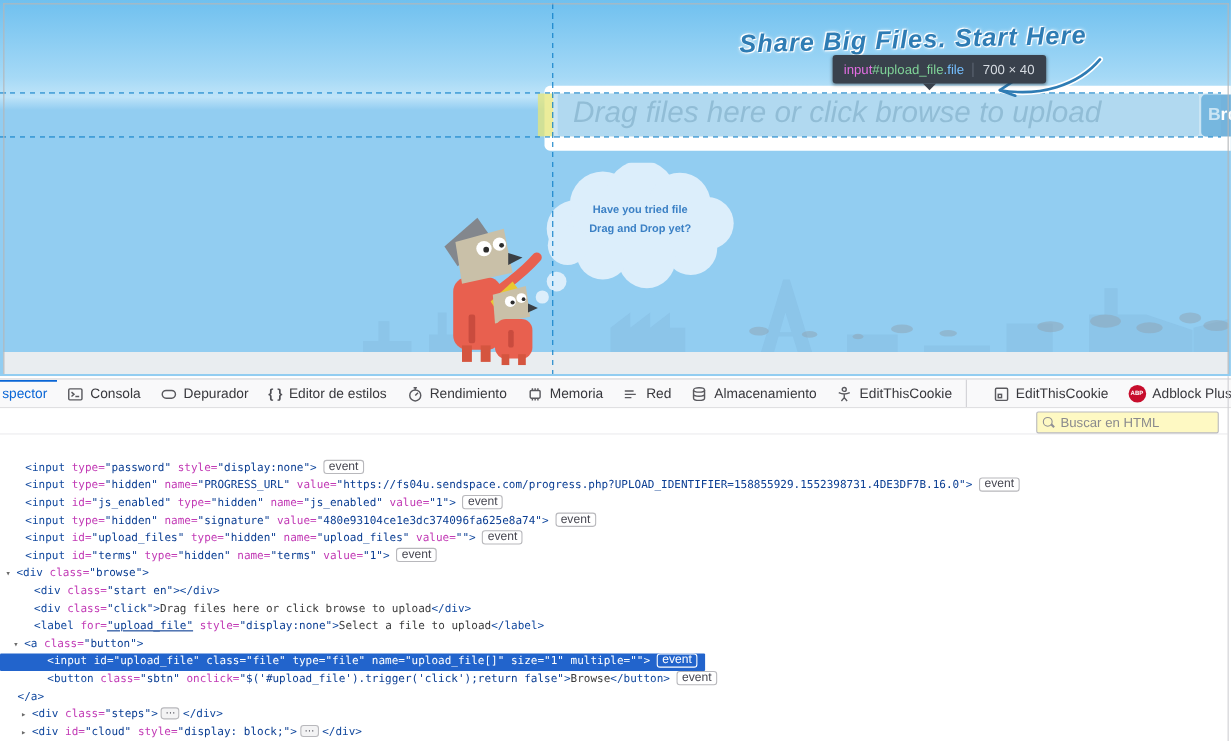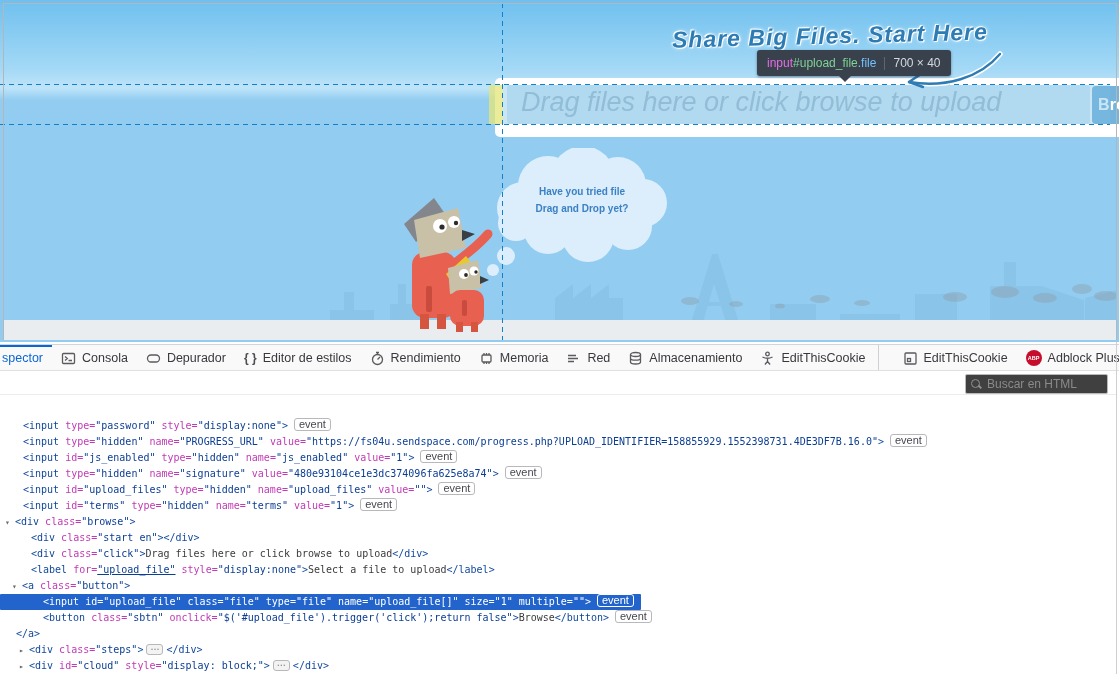--- a/index.html
+++ b/index.html
@@ -74,21 +74,21 @@
   .tab.active { color:#0a66d6; box-shadow:inset 0 2px 0 #0a66d6; padding-left:2px; }
   .tab.separated { border-left:1px solid #d0d0d4; margin-left:3px; padding-left:24px; }
   .tab .ticon { margin-right:6px; display:flex; align-items:center; color:#5a5a5f; }
   .tab .ticon svg { stroke:#5a5a5f; fill:none; stroke-width:1.3; }
   .ticon.txticon { font-size:12px; font-weight:bold; color:#4c4c52; }
   .abp-badge { display:inline-block; width:16px; height:16px; border-radius:50%; background:#c70d2c;
                color:#fff; font-size:5.5px; font-weight:bold; text-align:center; line-height:16px; }
 
   #searchrow { position:absolute; left:0; top:30px; width:1116px; height:23px; background:#fff;
                border-bottom:1px solid #ececee; }
-  #searchbox { position:absolute; right:8px; top:2px; width:143px; height:20px; background:#404040;
+  #searchbox { position:absolute; right:8px; top:2px; width:166px; height:20px; background:#fef9c3;
                border:1px solid #b9b9bd; border-radius:2px; display:flex; align-items:center; padding:0 5px; }
   #search-placeholder { font-size:12px; color:#8a8a8e; margin-left:5px; }
   .mag { position:relative; width:11px; height:11px; }
   .mag::before { content:""; position:absolute; left:0; top:0; width:7px; height:7px;
                  border:1.4px solid #909095; border-radius:50%; }
   .mag::after { content:""; position:absolute; left:7px; top:7px; width:4px; height:1.6px;
                 background:#909095; transform:rotate(45deg); }
 
   #markup { position:absolute; left:0; top:53px; width:1116px; height:279px; overflow:hidden;
             font-family:"DejaVu Sans Mono","Liberation Mono",monospace; font-size:10px; line-height:16px;

